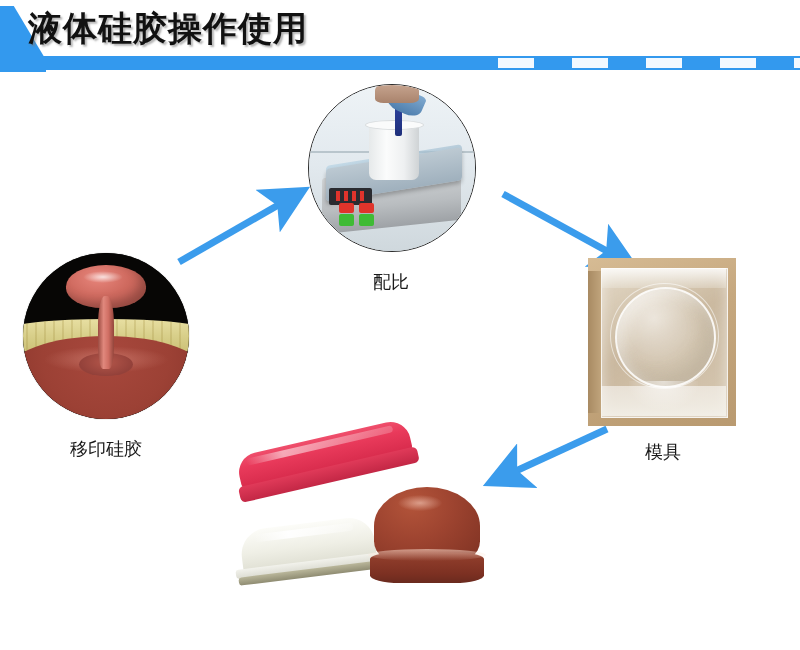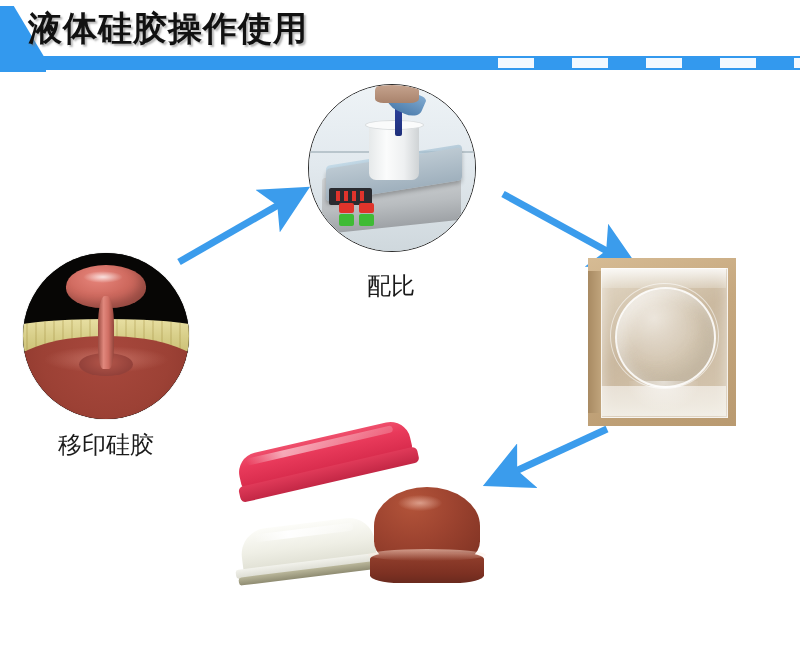--- a/index.html
+++ b/index.html
@@ -65,21 +65,21 @@
     white-space: nowrap;
     font-family: "DejaVu Sans", "Liberation Sans", sans-serif;
   }
 
   
   .node { position: absolute; }
   .node-label {
     position: absolute;
     width: 100%;
     text-align: center;
-    font-size: 24px;
+    font-size: 18px;
     color: #1a1a1a;
     white-space: nowrap;
     font-family: "DejaVu Sans", "Liberation Sans", sans-serif;
   }
   .circle-photo {
     position: relative;
     border-radius: 50%;
     overflow: hidden;
     background: #000;
   }
@@ -420,21 +420,21 @@
       <div class="bg-black"></div>
       <div class="bucket-rim"></div>
       <div class="bucket-stripes"></div>
       <div class="pool"></div>
       <div class="pool-sheen"></div>
       <div class="splash"></div>
       <div class="drip-head"></div>
       <div class="drip-gloss"></div>
       <div class="stream"></div>
     </div>
-    <div class="node-label" style="top:176px;">移印硅胶</div>
+    <div class="node-label" style="top:184px;">移印硅胶</div>
   </div>
 
   <div class="node" id="node-ratio">
     <div class="circle-photo" id="photo-ratio">
       <div class="wall"></div>
       <div class="wall-line"></div>
       <div class="scale-body"></div>
       <div class="plate-wrap"></div>
       <div class="scale-plate"></div>
       <div class="bucket"></div>
@@ -455,20 +455,21 @@
   <div class="node" id="node-mold">
     <div id="photo-mold">
       <div class="cardboard-edge"></div>
       <div class="acrylic-block"></div>
       <div class="block-top"></div>
       <div class="cavity-ring"></div>
       <div class="cavity"></div>
       <div class="block-base"></div>
       <div class="reflect-base"></div>
     </div>
+    <div class="node-label" style="top:182px;">模具</div>
   </div>
 
   <div class="node" id="node-products">
     <div id="photo-products">
       <div class="prod-pink">
         <div class="top"></div>
         <div class="gloss"></div>
         <div class="base"></div>
       </div>
       <div class="prod-white">

